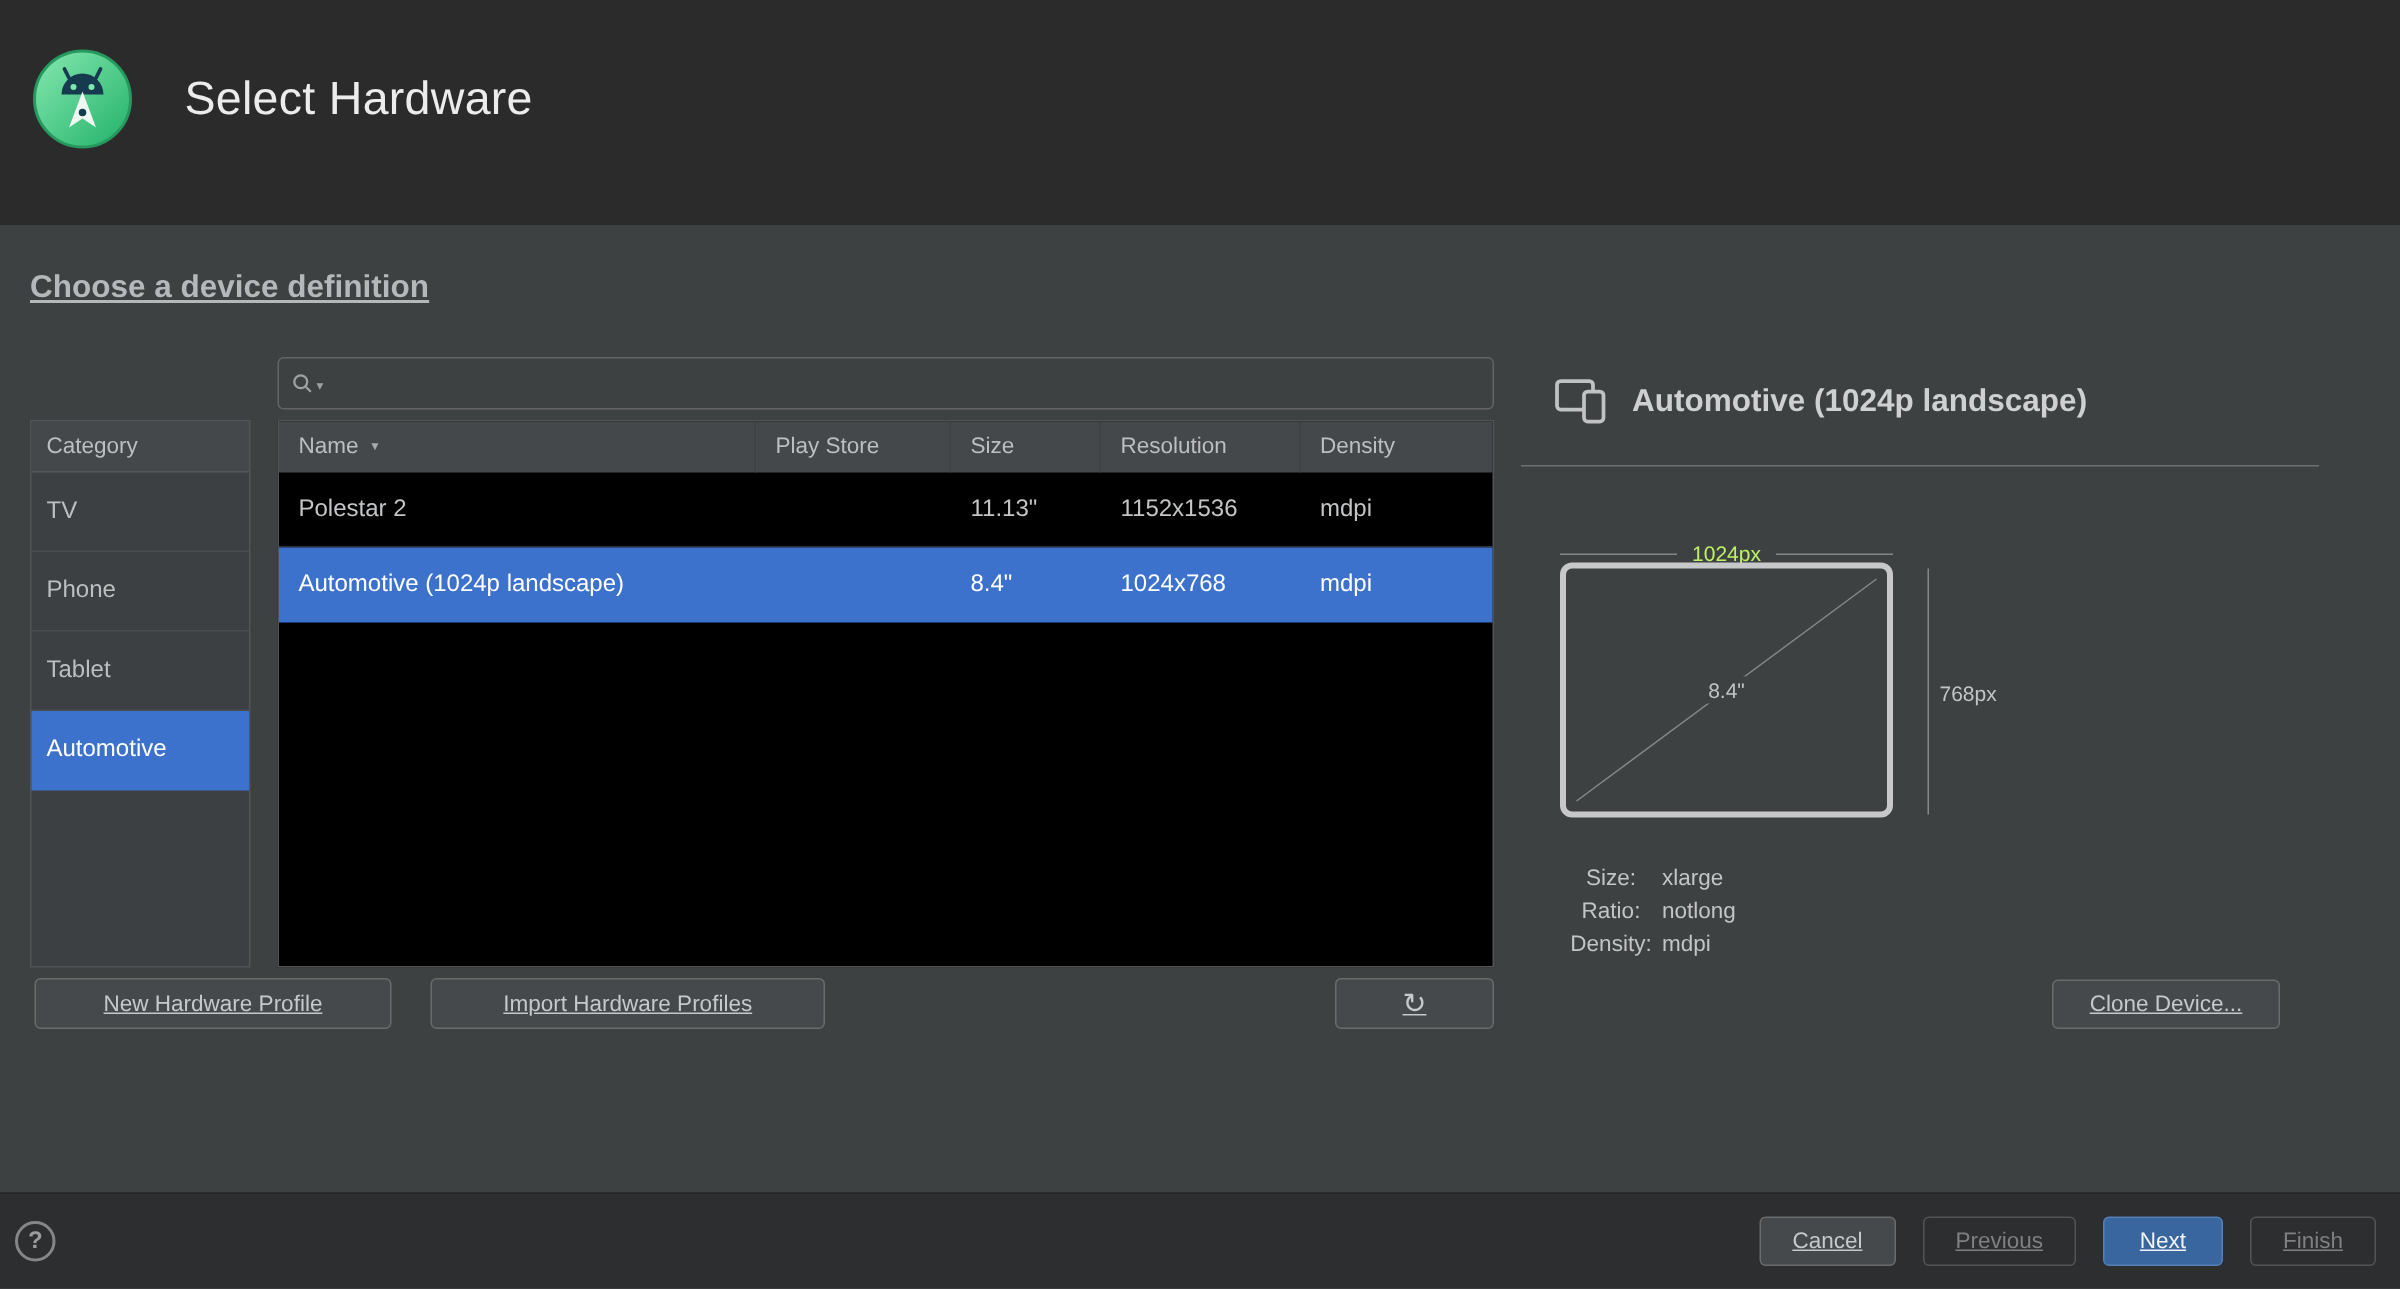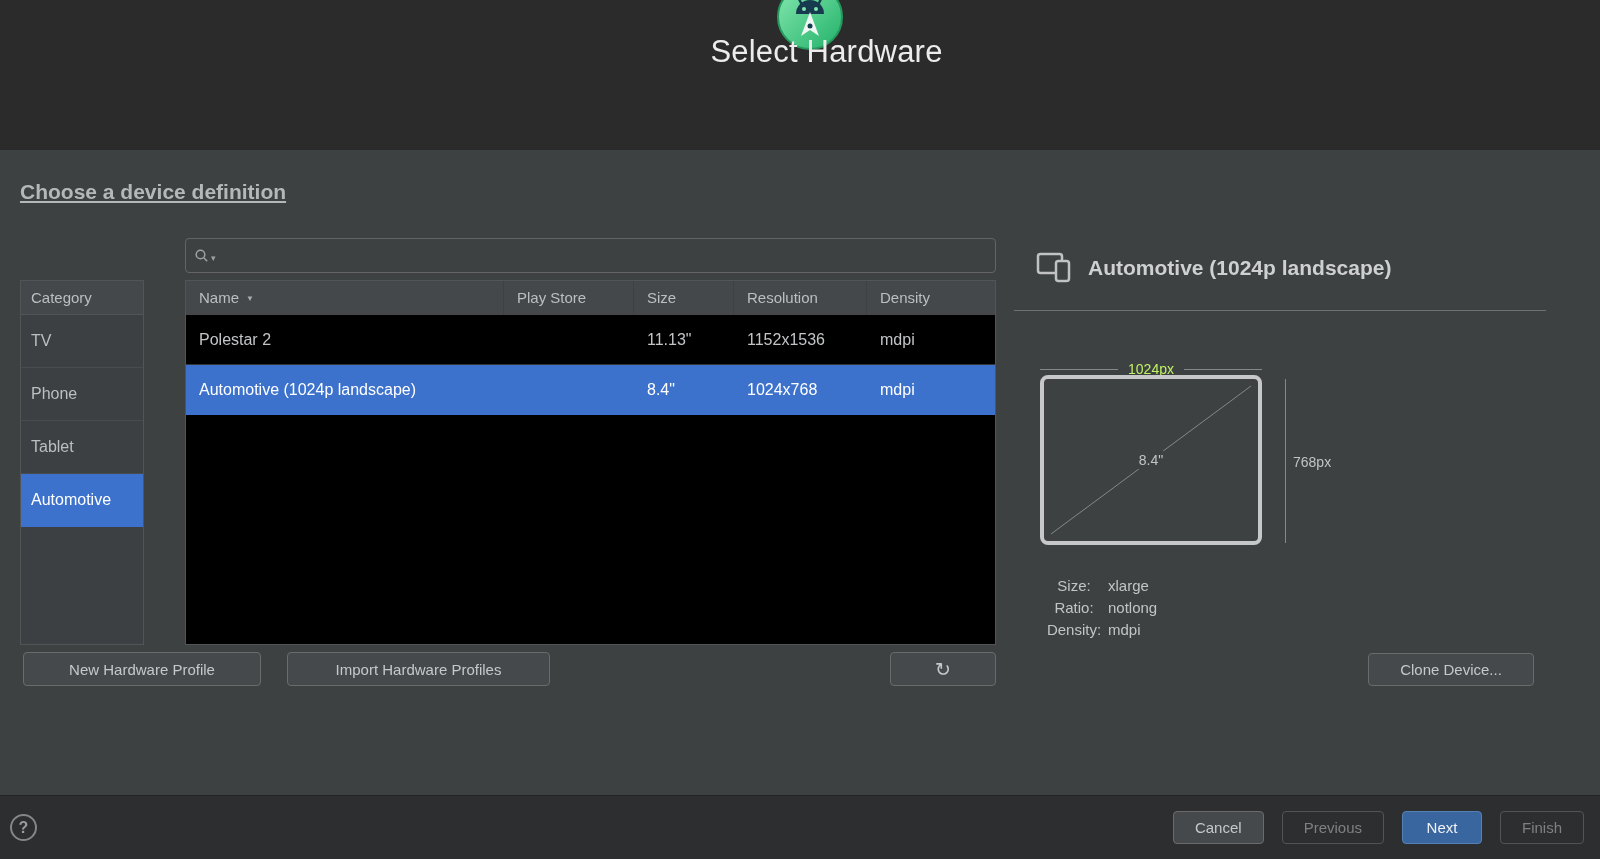--- a/index.html
+++ b/index.html
@@ -5,41 +5,41 @@
   * { margin:0; padding:0; box-sizing:border-box; }
   html,body { width:1600px; height:859px; }
   body {
     font-family: "Liberation Sans", "DejaVu Sans", sans-serif;
     background:#3e4142; color:#c2c4c6; overflow:hidden; position:relative;
   }
   
   .titlebar {
     position:absolute; top:0; left:0; right:0; height:150px;
     background:var(--header_background,#2b2b2b);
-    display:flex; align-items:center; padding-left:20px;flex-direction:column;
+    display:flex; align-items:center; padding-left:20px;
   }
   .logo { width:70px; height:70px; margin-top:-18px; }
   .dialog-title { color:#ececec; font-size:31px; font-weight:400; margin-left:33px; margin-top:-18px; letter-spacing:.2px; }
 
   
   .main { position:absolute; top:150px; left:0; right:0; bottom:64px; background:var(--body_background,#3e4142); }
   .section-heading { position:absolute; left:20px; top:30px; font-size:21px; font-weight:bold; color:#b5b8ba;text-decoration:underline; }
 
   .search-field {
     position:absolute; left:185px; top:88px; width:811px; height:35px;
     border:1px solid #646464; border-radius:4px; display:flex; align-items:center; padding:0 8px;
   }
   .search-field .caret { font-size:9px; color:#9fa1a3; margin:4px 4px 0 1px; }
   .search-field input {
     flex:1; background:transparent; border:none; outline:none; color:#dddddd; font-size:15px; font-family:inherit;
   }
 
   
   .category-panel {
-    position:absolute; left:20px; top:130px; width:124px; height:365px;
+    position:absolute; left:20px; top:130px; width:147px; height:365px;
     border:1px solid #525557; background:#3d4042;
   }
   .panel-header {
     height:34px; line-height:33px; background:var(--table_header_background,#45484b);
     color:#bcbec0; font-size:15px; padding-left:10px; border-bottom:1px solid #525557;
   }
   .category-panel ul { list-style:none; }
   .category-panel li {
     height:53px; display:flex; align-items:center; padding-left:10px;
     color:#bcbec0; font-size:16px; border-bottom:1px solid #494c4e; cursor:default;
@@ -57,21 +57,21 @@
   .t-head .cell:last-child { border-right:none; }
   .cell { padding-left:13px; overflow:hidden; white-space:nowrap; }
   .sort-icon { font-size:8px; color:#a8aaac; margin-left:7px; vertical-align:2px; }
   .d-row { height:50px; align-items:center; font-size:16px; color:#c2c4c6; border-bottom:1px solid #343739; cursor:default; }
   .d-row.selected { background:var(--selection_accent,#3d72cc); color:#ffffff; border-bottom-color:transparent; }
 
   
   .btn {
     background:#45494b; border:1px solid #6b6b6b; border-radius:4px;
     color:#c6c8ca; font-size:15px; font-family:inherit; cursor:default;
-    display:inline-flex; align-items:center; justify-content:center;
+    display:inline-flex; align-items:center; justify-content:center;text-decoration:underline;
   }
   .btn.disabled { color:#7e8082; border-color:#525456; background:transparent; }
   .btn.primary { background:var(--primary_button,#3a66a0); border-color:#5580b5; color:#f0f2f4; }
   .btn-new { position:absolute; left:23px; top:502px; width:238px; height:34px; }
   .btn-import { position:absolute; left:287px; top:502px; width:263px; height:34px; }
   .btn-refresh { position:absolute; left:890px; top:502px; width:106px; height:34px; font-size:19px; color:#c6c8ca; }
 
   
   .details-icon { position:absolute; left:1036px; top:100px; }
   .details-title { position:absolute; left:1088px; top:106px; font-size:21px; font-weight:bold; color:#ced0d2; }
@@ -90,21 +90,21 @@
     position:absolute; left:50%; top:50%; transform:translate(-50%,-50%);
     background:var(--body_background,#3e4142); padding:1px 5px; font-size:14px; color:#c2c4c6;
   }
   .dim-height-line { position:absolute; left:1285px; top:229px; width:1px; height:164px; background:#85888a; }
   .dim-height-label { position:absolute; left:1293px; top:304px; font-size:14px; color:#c2c4c6; }
 
   .specs { position:absolute; left:1040px; top:425px; font-size:15px; color:#c2c4c6; }
   .spec-row { display:flex; line-height:22px; }
   .spec-key { width:68px;text-align:center; }
 
-  .btn-clone { position:absolute; left:1368px; top:503px; width:166px; height:33px; }
+  .btn-clone { position:absolute; left:1368px; top:503px; width:152px; height:33px; }
 
   
   .footerbar {
     position:absolute; left:0; right:0; bottom:0; height:64px;
     background:#2c2e2f; border-top:1px solid #242424;
     display:flex; align-items:center;
   }
   .help-circle {
     width:27px; height:27px; margin-left:10px; border-radius:50%;
     border:2px solid #84868a; color:#9a9c9e; font-size:16px; font-weight:bold;

